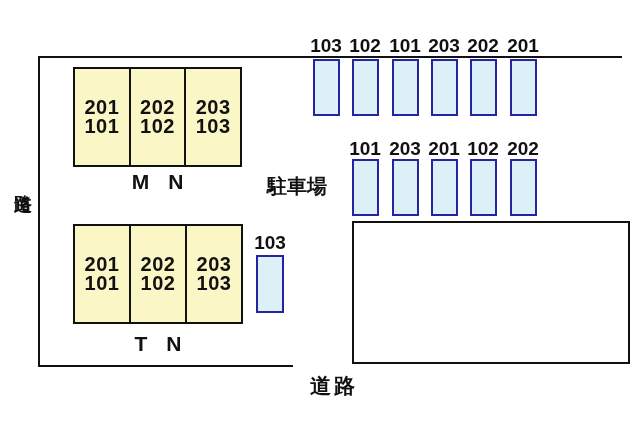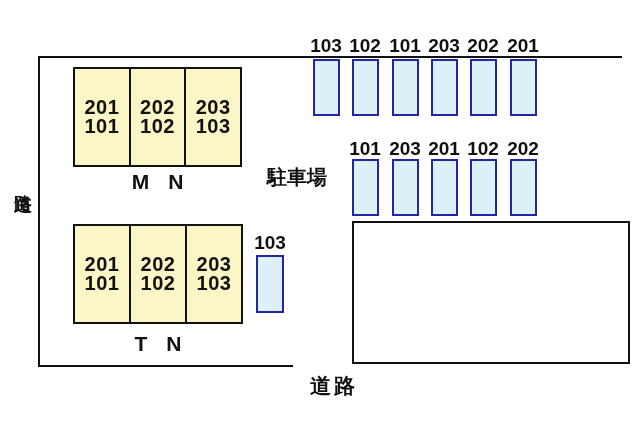--- a/index.html
+++ b/index.html
@@ -83,21 +83,21 @@
 <div class="canvas">
 
   <svg class="abs" style="left:0; top:0;" width="640" height="426">
     <polyline points="622,57 39,57 39,366 293,366" fill="none" style="stroke: var(--line, #111111);" stroke-width="2"></polyline>
   </svg>
 
   <div class="abs jp-label road-left" style="left:11px; top:180px;">道路</div>
 
   <div class="abs jp-label road-bottom" style="left:310px; top:372px;">道路</div>
 
-  <div class="abs jp-label parking-area-label" style="left:267px; top:164px;">駐車場</div>
+  <div class="abs jp-label parking-area-label" style="left:267px; top:173px;">駐車場</div>
 
   <div class="abs building" style="left:73px; top:67px; width:169px; height:100px;">
     <div class="bcell">
       <span>201</span>
       <span>101</span>
     </div>
     <div class="bcell">
       <span>202</span>
       <span>102</span>
     </div>

